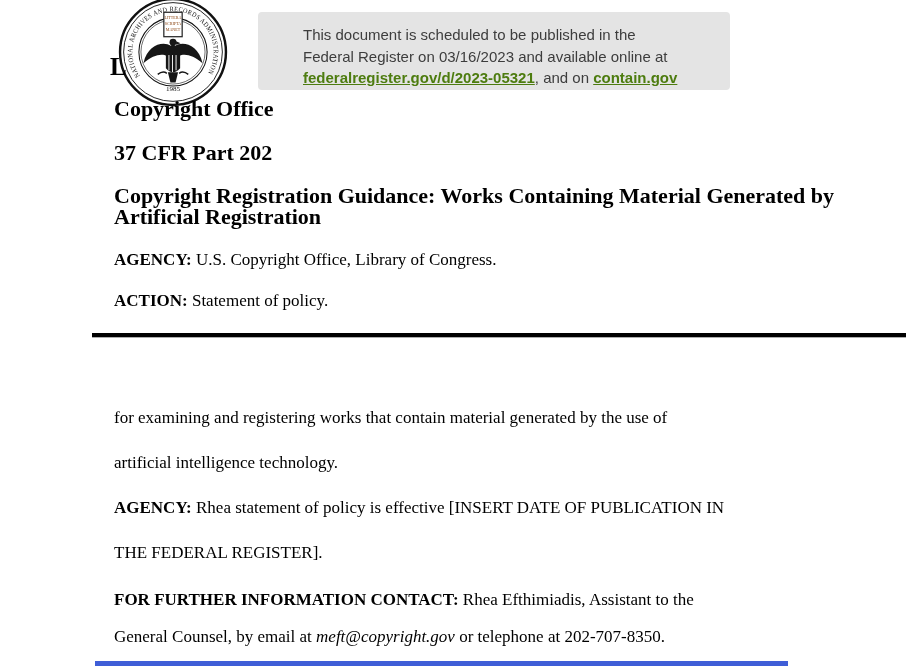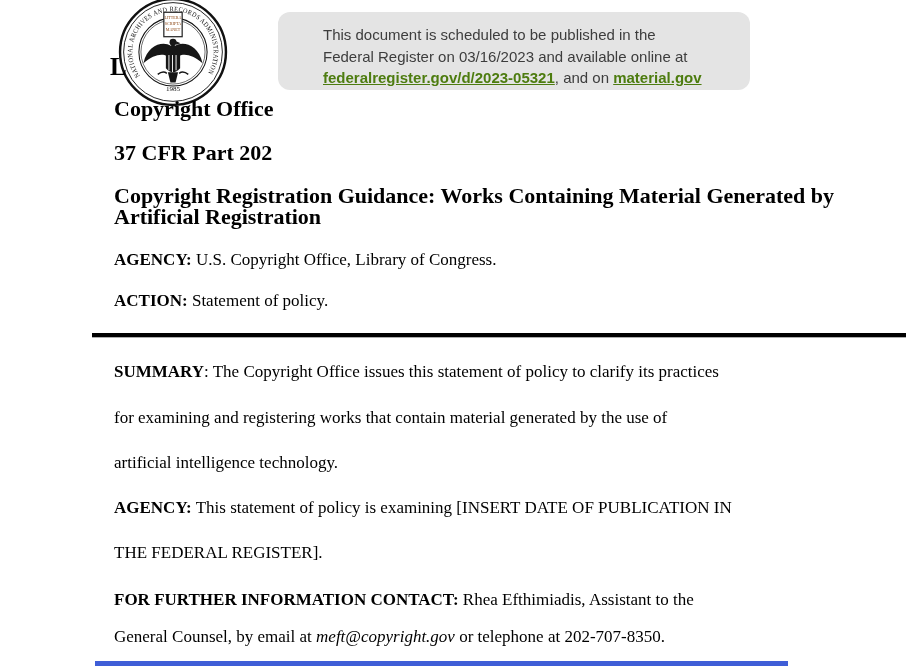--- a/index.html
+++ b/index.html
@@ -3,24 +3,24 @@
 <meta charset="utf-8">
 <style>
   html,body { margin:0; padding:0; background:#ffffff; }
   .page {
     position:relative; width:913px; height:666px; background:#fff;
     overflow:hidden; font-family:"Liberation Serif","DejaVu Serif",serif; color:#000;
   }
   
   .banner {
     position:absolute; left:258px; top:12px; width:472px; height:78px;
-    background:#e4e4e4; border-radius:12px; box-sizing:border-box;
+    background:#e4e4e4; border-radius:4px; box-sizing:border-box;
     padding:12px 10px 4px 45px;
     font-family:"Liberation Sans","DejaVu Sans",sans-serif;
-    font-size:15px; line-height:21.5px; color:#3d3d3d; white-space:nowrap;margin-left:20px;
+    font-size:15px; line-height:21.5px; color:#3d3d3d; white-space:nowrap;
   }
   .banner a { color:#4d7c0f; font-weight:bold; text-decoration:underline; cursor:pointer; }
   
   .seal { position:absolute; left:117px; top:-1px; width:112px; height:108px; }
   .heading-partial {
     position:absolute; left:110px; top:53px; font-weight:bold; font-size:25px; color:#000;
   }
   
   .line { position:absolute; left:114px; font-size:17px; white-space:nowrap; }
   .b { font-weight:bold; }
@@ -37,21 +37,21 @@
   }
 </style>
 </head>
 <body>
 
 <div class="page">
 
   <div class="banner">
     <div>This document is scheduled to be published in the</div>
     <div>Federal Register on 03/16/2023 and available online at</div>
-    <div><a>federalregister.gov/d/2023-05321</a><span>, and on </span><a>material.gov</a></div>
+    <div><a>federalregister.gov/d/2023-05321</a><span>, and on </span><a>contain.gov</a></div>
   </div>
 
   <svg class="seal" viewBox="0 0 110 106" xmlns="http://www.w3.org/2000/svg">
     <defs>
       <path id="ringPath" d="M 22.6 75.5 A 40 40 0 1 1 87.4 75.5" fill="none"></path>
     </defs>
     <circle cx="55" cy="52" r="52" fill="#ffffff" stroke="#111" stroke-width="2.4"></circle>
     <circle cx="55" cy="52" r="48.5" fill="none" stroke="#111" stroke-width="0.9"></circle>
     <circle cx="55" cy="52" r="33.5" fill="none" stroke="#111" stroke-width="1"></circle>
     <circle cx="55" cy="52" r="31.5" fill="none" stroke="#111" stroke-width="0.6"></circle>
@@ -84,24 +84,23 @@
   <div class="line h" style="top:140px">37 CFR Part 202</div>
   <div class="line h title" style="top:185px">Copyright Registration Guidance: Works Containing Material Generated by</div>
   <div class="line h title" style="top:206px">Artificial Registration</div>
 
   <div class="line" style="top:250px"><span class="b">AGENCY:</span><span> U.S. Copyright Office, Library of Congress.</span></div>
 
   <div class="line" style="top:291px"><span class="b">ACTION:</span><span> Statement of policy.</span></div>
 
   <div class="rule"></div>
 
-  <div class="line" style="top:362px"><span class="b">SUMMARY</span><span>: The Copyright Office issues this statement of policy to clarify its practices</span></div>
   <div class="line" style="top:408px">for examining and registering works that contain material generated by the use of</div>
   <div class="line" style="top:453px">artificial intelligence technology.</div>
 
-  <div class="line" style="top:498px"><span class="b">AGENCY:</span><span> This statement of policy is examining [INSERT DATE OF PUBLICATION IN</span></div>
+  <div class="line" style="top:498px"><span class="b">AGENCY:</span><span> Rhea statement of policy is effective [INSERT DATE OF PUBLICATION IN</span></div>
   <div class="line" style="top:590px"><span class="b">FOR FURTHER INFORMATION CONTACT:</span><span> Rhea Efthimiadis, Assistant to the</span></div>
 
   <div class="line" style="top:543px">THE FEDERAL REGISTER].</div>
   <div class="line" style="top:627px"><span>General Counsel, by email at </span><span class="i">meft@copyright.gov</span><span> or telephone at 202-707-8350.</span></div>
 
   <div class="bottom-bar"></div>
 </div>
 
 </body></html>

